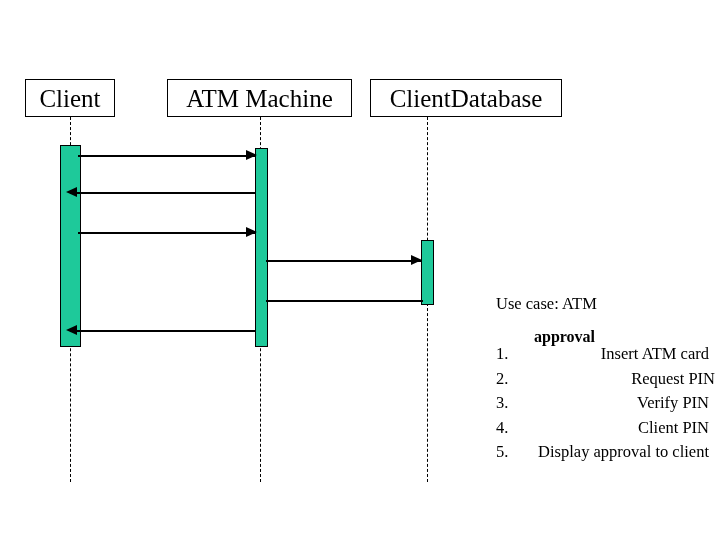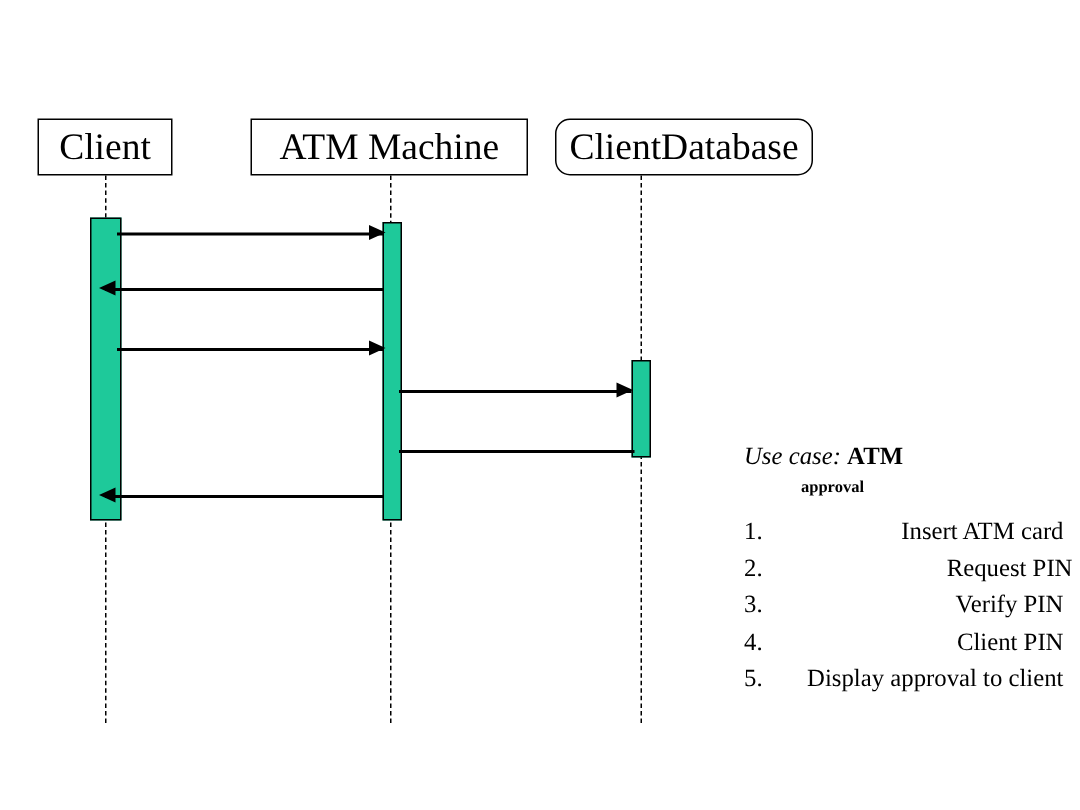--- a/index.html
+++ b/index.html
@@ -38,44 +38,44 @@
   .arrowhead.left{
     border-top:5.5px solid transparent;border-bottom:5.5px solid transparent;
     border-right:11px solid #000;
   }
 
   
   #legend{position:absolute;color:#000;}
   .legend-title{
     position:absolute;font-size:16.5px;line-height:20px;white-space:nowrap;
   }
-  .legend-title .lead{font-weight:400;font-style:italic;}
-  .legend-title .em{font-weight:700;}
+  .legend-title .lead{font-weight:400;}
+  .legend-title .em{font-weight:400;}
   .legend-title-2{
-    position:absolute;font-size:11px;line-height:20px;
-    font-weight:700;white-space:nowrap;
+    position:absolute;font-size:16px;line-height:20px;
+    font-weight:700;white-space:nowrap;margin-top:12px;
   }
   .step{position:absolute;font-size:16.5px;line-height:21px;}
   .step-num{position:absolute;text-align:left;}
   .step-text{position:absolute;width:175px;text-align:right;}
 </style>
 </head>
 <body>
 
 <div id="stage">
 
   <div class="actor-box" style="left:167px;top:79px;width:185px;height:38px;">
     <span class="actor-label">ATM Machine</span>
   </div>
 
   <div class="actor-box" style="left:25px;top:79px;width:90px;height:38px;">
     <span class="actor-label">Client</span>
   </div>
 
-  <div class="actor-box" style="left:370px;top:79px;width:172px;height:38px;border-radius:10px;">
+  <div class="actor-box" style="left:370px;top:79px;width:192px;height:38px;">
     <span class="actor-label">ClientDatabase</span>
   </div>
 
   <div class="lifeline" style="left:70px;top:117px;height:365px;"></div>
   <div class="lifeline" style="left:260px;top:117px;height:365px;"></div>
   <div class="lifeline" style="left:427px;top:117px;height:365px;"></div>
 
   <div class="activation" style="left:60px;top:145px;width:21px;height:202px;"></div>
   <div class="activation" style="left:255px;top:148px;width:13px;height:199px;"></div>
   <div class="activation" style="left:421px;top:240px;width:13px;height:65px;"></div>

